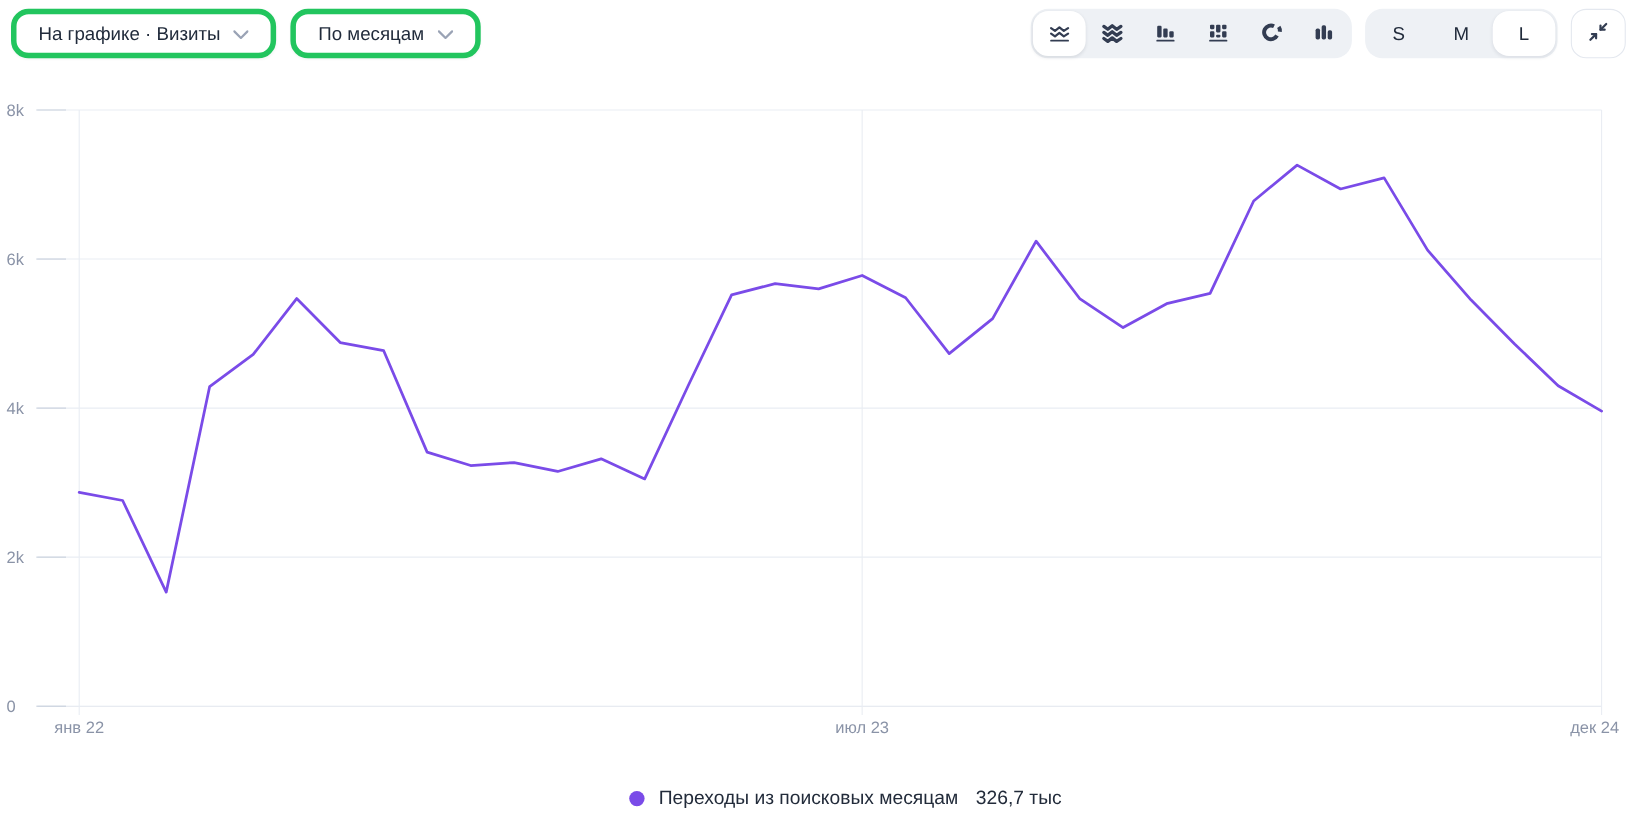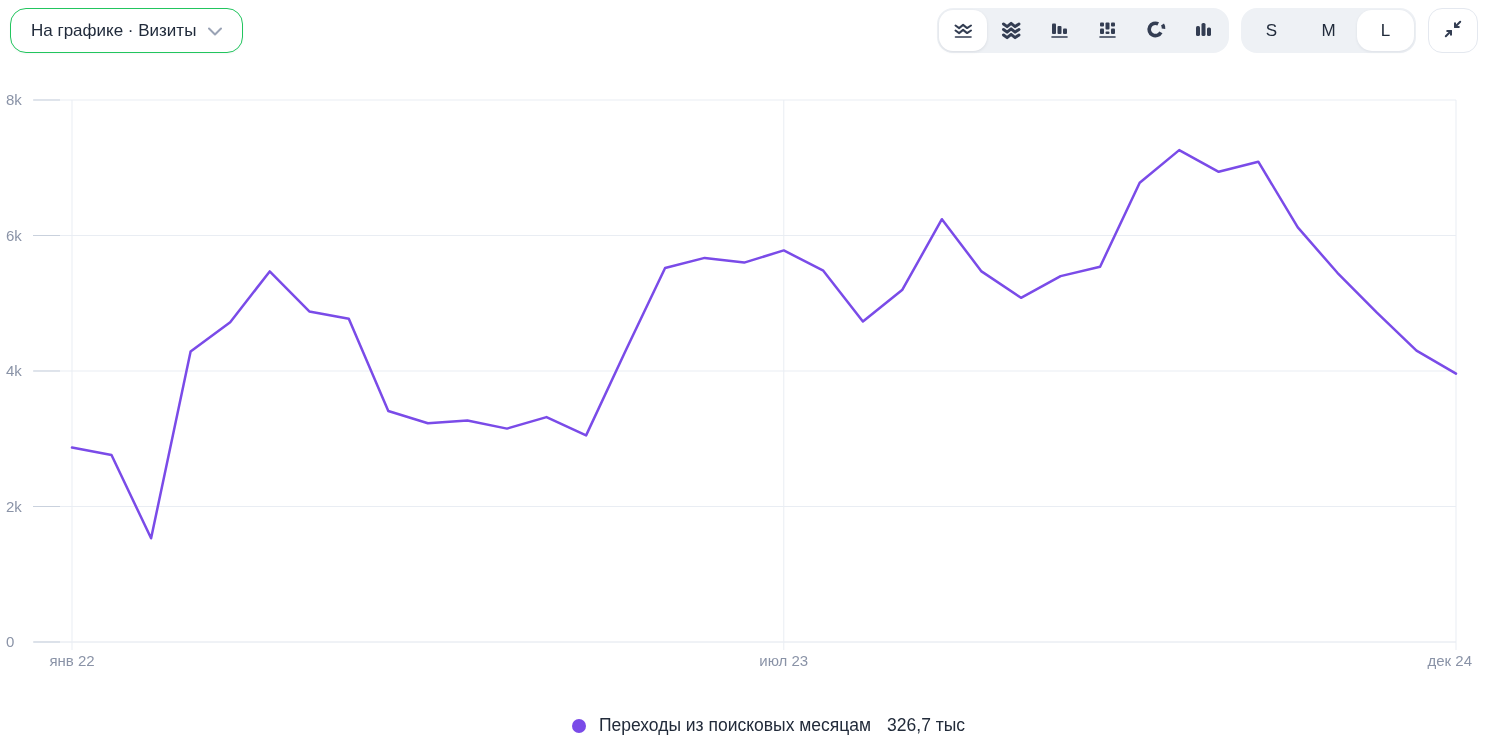--- a/index.html
+++ b/index.html
@@ -5,21 +5,21 @@
   html,body{margin:0;padding:0;}
   body{
     width:1485px;height:743px;position:relative;overflow:hidden;
     background:#ffffff;font-family:"Liberation Sans",sans-serif;
     color:#212b3b;-webkit-font-smoothing:antialiased;
   }
   
   .topbar{position:absolute;top:8px;left:10px;right:7px;display:flex;justify-content:space-between;align-items:flex-start;}
   .left-group{display:flex;gap:13px;}
   .btn{
-    height:45px;box-sizing:border-box;background:#fff;border:1px solid #22c55e;border-radius:16px;
+    height:45px;box-sizing:border-box;background:#fff;border:5px solid #22c55e;border-radius:16px;
     display:inline-flex;align-items:center;padding:0 20px;font-size:17px;color:#212b3b;gap:12px;
     box-shadow:0 1px 2px rgba(30,40,60,0.04);cursor:pointer;white-space:nowrap;font-family:inherit;
   }
   .badge{
     width:22px;height:22px;border-radius:50%;background:#7d45ec;color:#fff;
     font-size:14px;font-weight:bold;display:flex;align-items:center;justify-content:center;margin-left:-2px;
   }
   .right-group{display:flex;gap:12px;}
   .seg{
     background:#eef1f5;border-radius:16px;display:flex;align-items:center;height:45px;box-sizing:border-box;padding:0 2px;
@@ -56,20 +56,28 @@
 
     <button class="btn">
       <span>На графике · Визиты</span>
       <span>
         <svg width="14" height="9" viewBox="0 0 14 9">
             <polyline points="1,1.5 7,7.5 13,1.5" fill="none" stroke="#9aa3b5" stroke-width="2" stroke-linecap="round" stroke-linejoin="round"></polyline>
           </svg>
       </span>
     </button>
 
+    <button class="btn">
+      <span>По месяцам</span>
+      <span>
+        <svg width="14" height="9" viewBox="0 0 14 9">
+            <polyline points="1,1.5 7,7.5 13,1.5" fill="none" stroke="#9aa3b5" stroke-width="2" stroke-linecap="round" stroke-linejoin="round"></polyline>
+          </svg>
+      </span>
+    </button>
 
   </div>
 
   <div class="right-group">
 
     <div class="seg">
       <button class="icon-slot selected" title="line-chart">
         <span>
           <svg width="21" height="21" viewBox="0 0 21 21">
             <path d="M2.5 6.5 l3.6 2.6 4-3.2 4 3.2 3.9-2.6" fill="none" stroke="#333d52" stroke-width="2" stroke-linecap="round" stroke-linejoin="round"></path>

